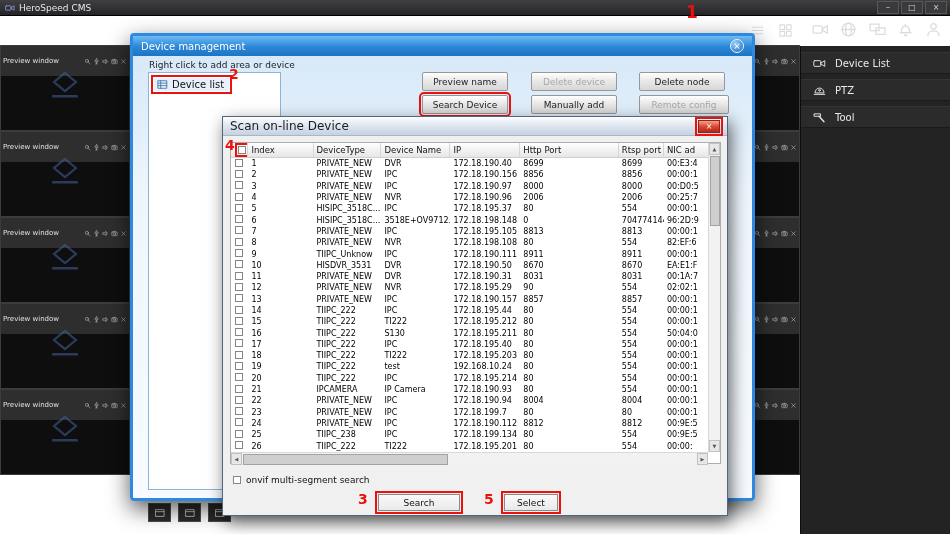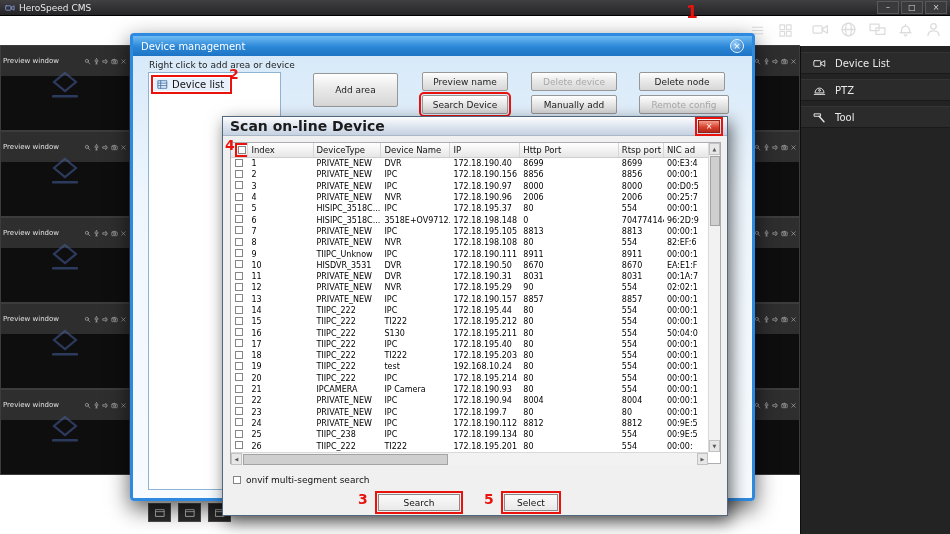--- a/index.html
+++ b/index.html
@@ -58,21 +58,21 @@
   .b-modify { left:289px; top:36px; width:86px; }
   .b-deldev { left:398px; top:36px; width:86px; }
   .b-delnode { left:506px; top:36px; width:86px; }
   .b-searchdev { left:289px; top:59px; width:86px; }
   .b-manual { left:398px; top:59px; width:86px; }
   .b-remote { left:506px; top:59px; width:90px; }
 
   
   .scan-dialog { position:absolute; left:222px; top:116px; width:506px; height:400px; z-index:20; background:#f0f0f0; border:1px solid #51677e; box-shadow:3px 6px 16px rgba(0,0,0,0.6); }
   .scan-titlebar { height:19px; background:linear-gradient(#fdfdfe,#dbe3ee 55%,#c6d2e2); display:flex; align-items:center; padding:0 7px; border-bottom:1px solid #a9b6c6; }
-  .scan-title { font-size:14px; color:#1b1b1b;font-weight:bold; }
+  .scan-title { font-size:12px; color:#1b1b1b; }
   .scan-close { margin-left:auto; width:22px; height:13px; background:linear-gradient(#f2a08c,#d8422e 55%,#b5281a); border:1px solid #8f2318; color:#fff; font-size:8px; line-height:11px; text-align:center; cursor:pointer; }
 
   .scan-table { position:absolute; left:7px; top:25px; width:491px; height:322px; background:#fff; border:1px solid #abadb3; display:flex; align-items:flex-start; }
   .tbl-main { width:477px; }
   .tbl-header { display:flex; height:15px; background:linear-gradient(#ffffff,#e6e6e6); border-bottom:1px solid #cfcfcf; font-size:8.5px; color:#111; }
   .th { padding:2px 0 0 3px; border-right:1px solid #d6d6d6; overflow:hidden; white-space:nowrap; cursor:pointer; }
   .col-cb { width:18px; } .col-index { width:68px; } .col-type { width:71px; } .col-name { width:72px; }
   .col-ip { width:73px; } .col-http { width:103px; } .col-rtsp { width:47px; } .col-nic { width:46px; border-right:none; }
   .tbl-body { height:294px; overflow:hidden; }
   .tr { display:flex; height:11.3px; align-items:center; font-size:8px; color:#000; cursor:default; }
@@ -675,21 +675,20 @@
         <span class="icon tree-icon">
             <svg viewBox="0 0 16 16" fill="none" stroke="currentColor" stroke-width="1.2" stroke-linecap="round" stroke-linejoin="round">
               <rect x="1.8" y="2.5" width="12.4" height="11"></rect>
               <path d="M1.8 6 H14.2 M1.8 9.6 H14.2 M5.4 2.5 V13.5"></path>
             </svg>
           </span>
         <span>Device list</span>
       </div>
     </div>
     <span class="anno-num n2">2</span>
-    <div class="dm-btn addarea">Add area</div>
     <div class="dm-btn b-modify">Preview name</div>
     <div class="dm-btn b-deldev disabled">Delete device</div>
     <div class="dm-btn b-delnode">Delete node</div>
     <div class="dm-btn b-searchdev anno-tight">Search Device</div>
     <div class="dm-btn b-manual">Manually add</div>
     <div class="dm-btn b-remote disabled">Remote config</div>
   </div>
 
   <div class="scan-dialog">
     <div class="scan-titlebar">

